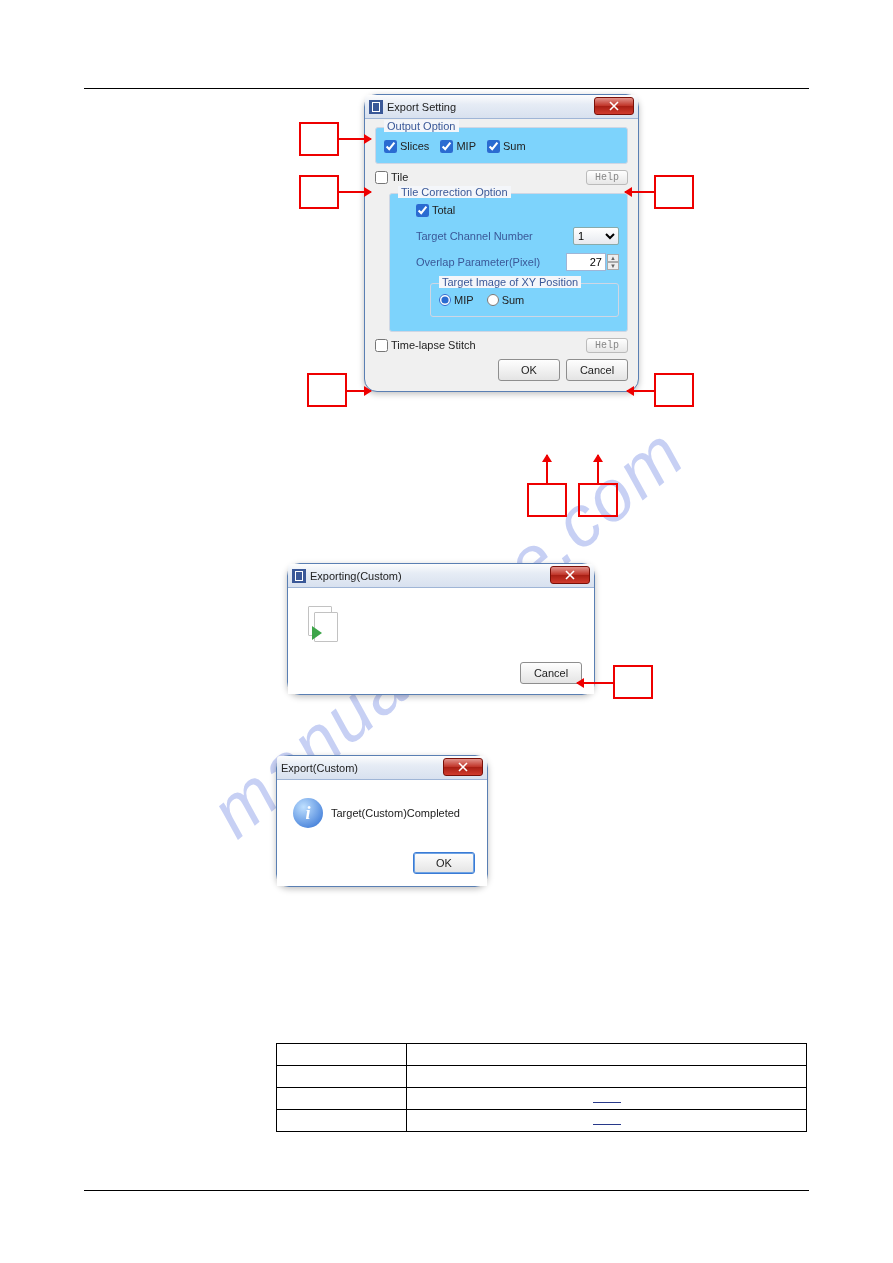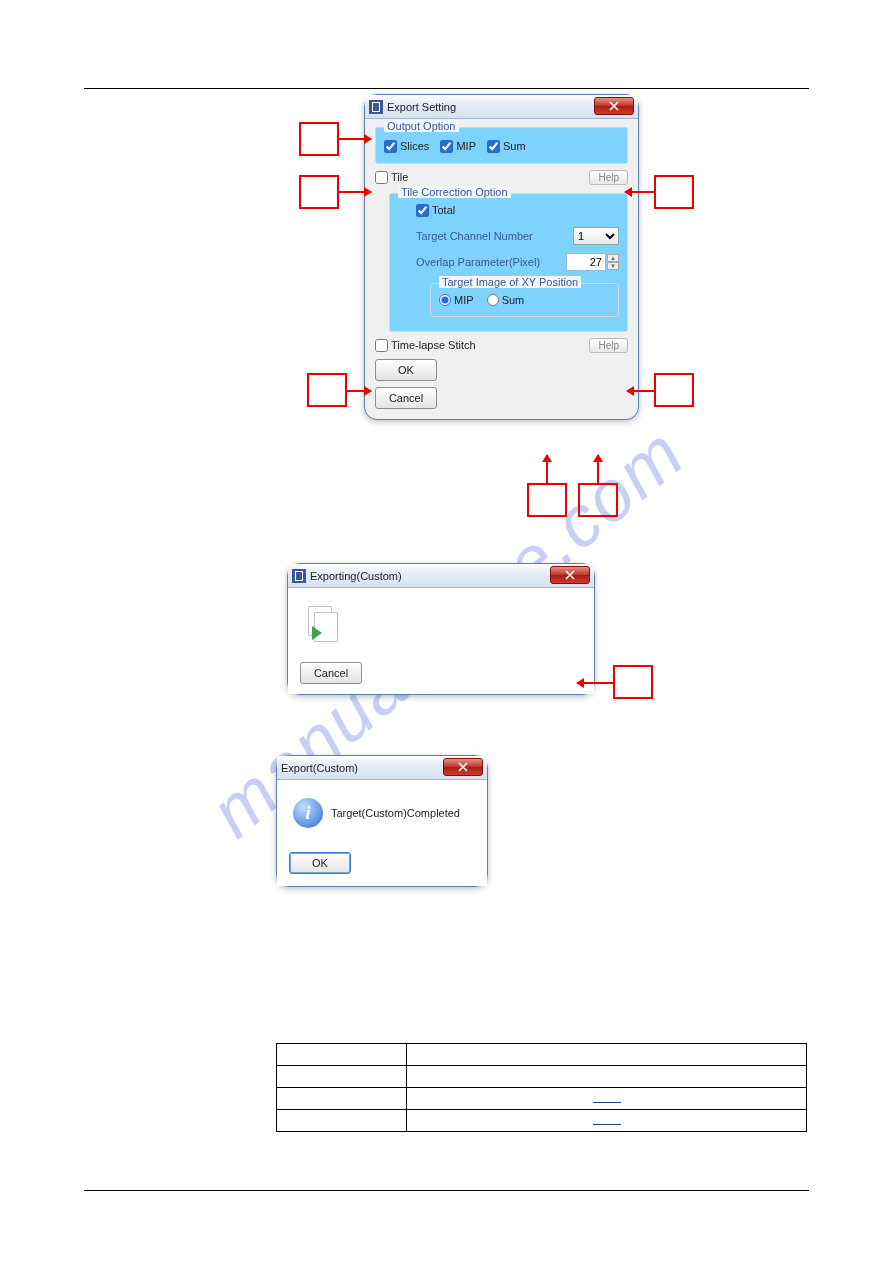--- a/index.html
+++ b/index.html
@@ -20,30 +20,30 @@
   .titlebar .ticon::after { content: ""; position: absolute; left: 3px; top: 2px; width: 6px; height: 8px; border: 1px solid #fff; }
   .titlebar .ttext { font-size: 11px; color: #222; }
   .closebtn { position: absolute; right: 4px; top: 2px; width: 40px; height: 18px; background: linear-gradient(#e2928b,#c1362a 48%,#a81f14 52%,#d13b2d); border: 1px solid #7a1008; border-radius: 3px; display: flex; align-items: center; justify-content: center; }
   .closebtn svg { width: 10px; height: 10px; }
   .winbody { padding: 8px 10px 10px 10px; }
   .grp { border: 1px solid #cfd6e4; border-radius: 3px; padding: 8px 8px 8px 8px; margin-bottom: 6px; position: relative; background: #7dd3fc; }
   .grp > .legend { position: absolute; top: -8px; left: 8px; background: #f4f6fa; padding: 0 3px; font-size: 11px; color: #3a5898; }
   .cb { display: inline-flex; align-items: flex-start; margin-right: 8px; font-size: 11px; color: #222; }
   .cb input { width: 13px; height: 13px; margin-right: 3px; accent-color: #2a6bd1; }
   .row { display: flex; align-items: center; justify-content: space-between; }
-  .smallbtn { font-size: 10px; color: #888; background: linear-gradient(#fefefe,#e7e7e7); border: 1px solid #bbb; border-radius: 3px; padding: 1px 8px; }
+  .smallbtn { font-size: 10px; color: #888; background: linear-gradient(#fefefe,#e7e7e7); border: 1px solid #bbb; border-radius: 3px; padding: 1px 8px; font-family: Liberation Mono, monospace; }
   .lbl { font-size: 11px; color: #3a5898; }
   .sel { width: 46px; height: 18px; font-size: 11px; border: 1px solid #8aa; background: linear-gradient(#fff,#e6e9ef); border-radius: 2px; }
   .spin { display: inline-flex; align-items: center; }
   .spin input { width: 40px; height: 18px; font-size: 11px; text-align: right; padding-right: 3px; border: 1px solid #9fb5d6; }
   .spin .btns { display: flex; flex-direction: column; margin-left: 1px; }
   .spin .btns div { width: 12px; height: 8px; border: 1px solid #aaa; background: #eee; font-size: 6px; line-height: 6px; text-align: center; color: #666; }
   .rad { display: inline-flex; align-items: center; margin-right: 10px; font-size: 11px; }
   .rad input { width: 12px; height: 12px; margin-right: 3px; accent-color: #2a6bd1; }
-  .btnbar { display: flex; justify-content: flex-end; gap: 6px; padding-top: 6px; flex-direction: column; }
+  .btnbar { display: flex; justify-content: flex-end; gap: 6px; padding-top: 6px; }
   .btn { width: 62px; height: 22px; font-size: 11px; background: linear-gradient(#fefefe,#e4e4e4); border: 1px solid #8e8e8e; border-radius: 3px; text-align: center; line-height: 20px; }
   .btn.focus { border: 1px solid #3a7bd5; box-shadow: 0 0 0 1px #6fa3e3 inset; }
   .info-ico { width: 30px; height: 30px; border-radius: 50%; background: radial-gradient(circle at 35% 30%, #bfe0ff, #2a6bd1); display: flex; align-items: center; justify-content: center; color: #fff; font-family: Georgia, serif; font-weight: bold; font-style: italic; font-size: 18px; flex: 0 0 auto; margin-right: 8px; }
   .export-ico { width: 30px; height: 36px; position: relative; margin-right: 10px; flex: 0 0 auto; }
   .export-ico .pg { position: absolute; width: 24px; height: 30px; background: #fff; border: 1px solid #c2c2c2; border-radius: 1px; }
   .export-ico .pg.a { left: 0; top: 0; }
   .export-ico .pg.b { left: 6px; top: 6px; }
   .export-ico .ar { position: absolute; left: 4px; top: 20px; width: 0; height: 0; border-left: 10px solid #3da54a; border-top: 7px solid transparent; border-bottom: 7px solid transparent; }
   .tbl { position: absolute; border-collapse: collapse; }
   .tbl td { border: 1px solid #000; height: 22px; }

